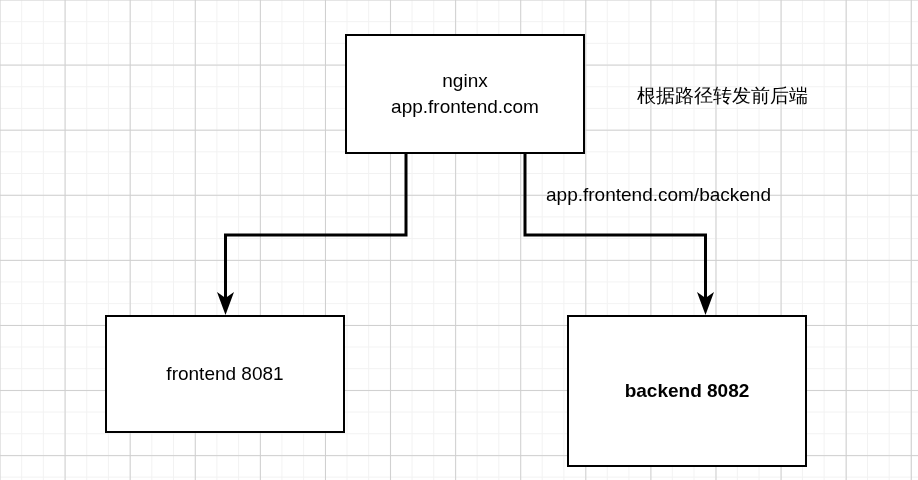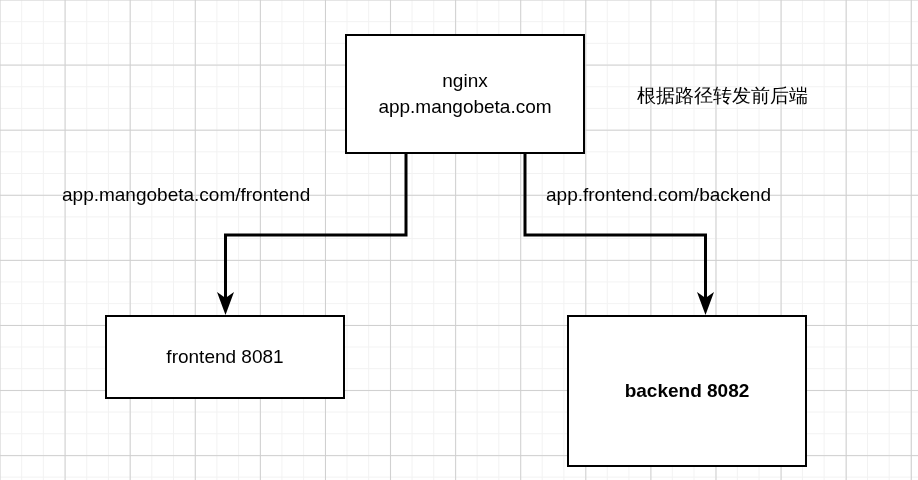--- a/index.html
+++ b/index.html
@@ -38,21 +38,21 @@
     display: flex;
     align-items: center;
     justify-content: center;
     text-align: center;
     color: #000000;
     font-size: 19px;
     line-height: 1.38;
     white-space: pre-line;
   }
   #node-nginx  { left: 345px; top: 34px;  width: 240px; height: 120px; }
-  #node-frontend { left: 105px; top: 315px; width: 240px; height: 84px; }
+  #node-frontend { left: 105px; top: 315px; width: 240px; height: 118px; }
   #node-backend  { left: 567px; top: 315px; width: 240px; height: 152px; font-weight: bold; }
 
   .edge-svg {
     position: absolute;
     left: 0;
     top: 0;
     width: 918px;
     height: 480px;
     pointer-events: none;
   }
@@ -85,30 +85,29 @@
 
     <path class="edge-path" d="M 406 154 L 406 235 L 225.5 235 L 225.5 300"></path>
     <polygon class="arrow-head" points="225.5,315 234,292 225.5,298 217,292"></polygon>
 
     <path class="edge-path" d="M 525 154 L 525 235 L 705.5 235 L 705.5 300"></path>
     <polygon class="arrow-head" points="705.5,315 714,292 705.5,298 697,292"></polygon>
   </svg>
 
   <div class="node" id="node-nginx">
     <span>nginx
-app.mangobeta.com</span>
+app.frontend.com</span>
   </div>
 
   <div class="node" id="node-frontend">
     <span>frontend 8081</span>
   </div>
 
   <div class="node" id="node-backend">
     <span>backend 8082</span>
   </div>
 
-  <div class="label" id="label-frontend-path">app.mangobeta.com/frontend</div>
 
   <div class="label" id="label-backend-path">app.frontend.com/backend</div>
 
   <div class="label" id="label-note">根据路径转发前后端</div>
 
 </div>
 
 </body></html>

